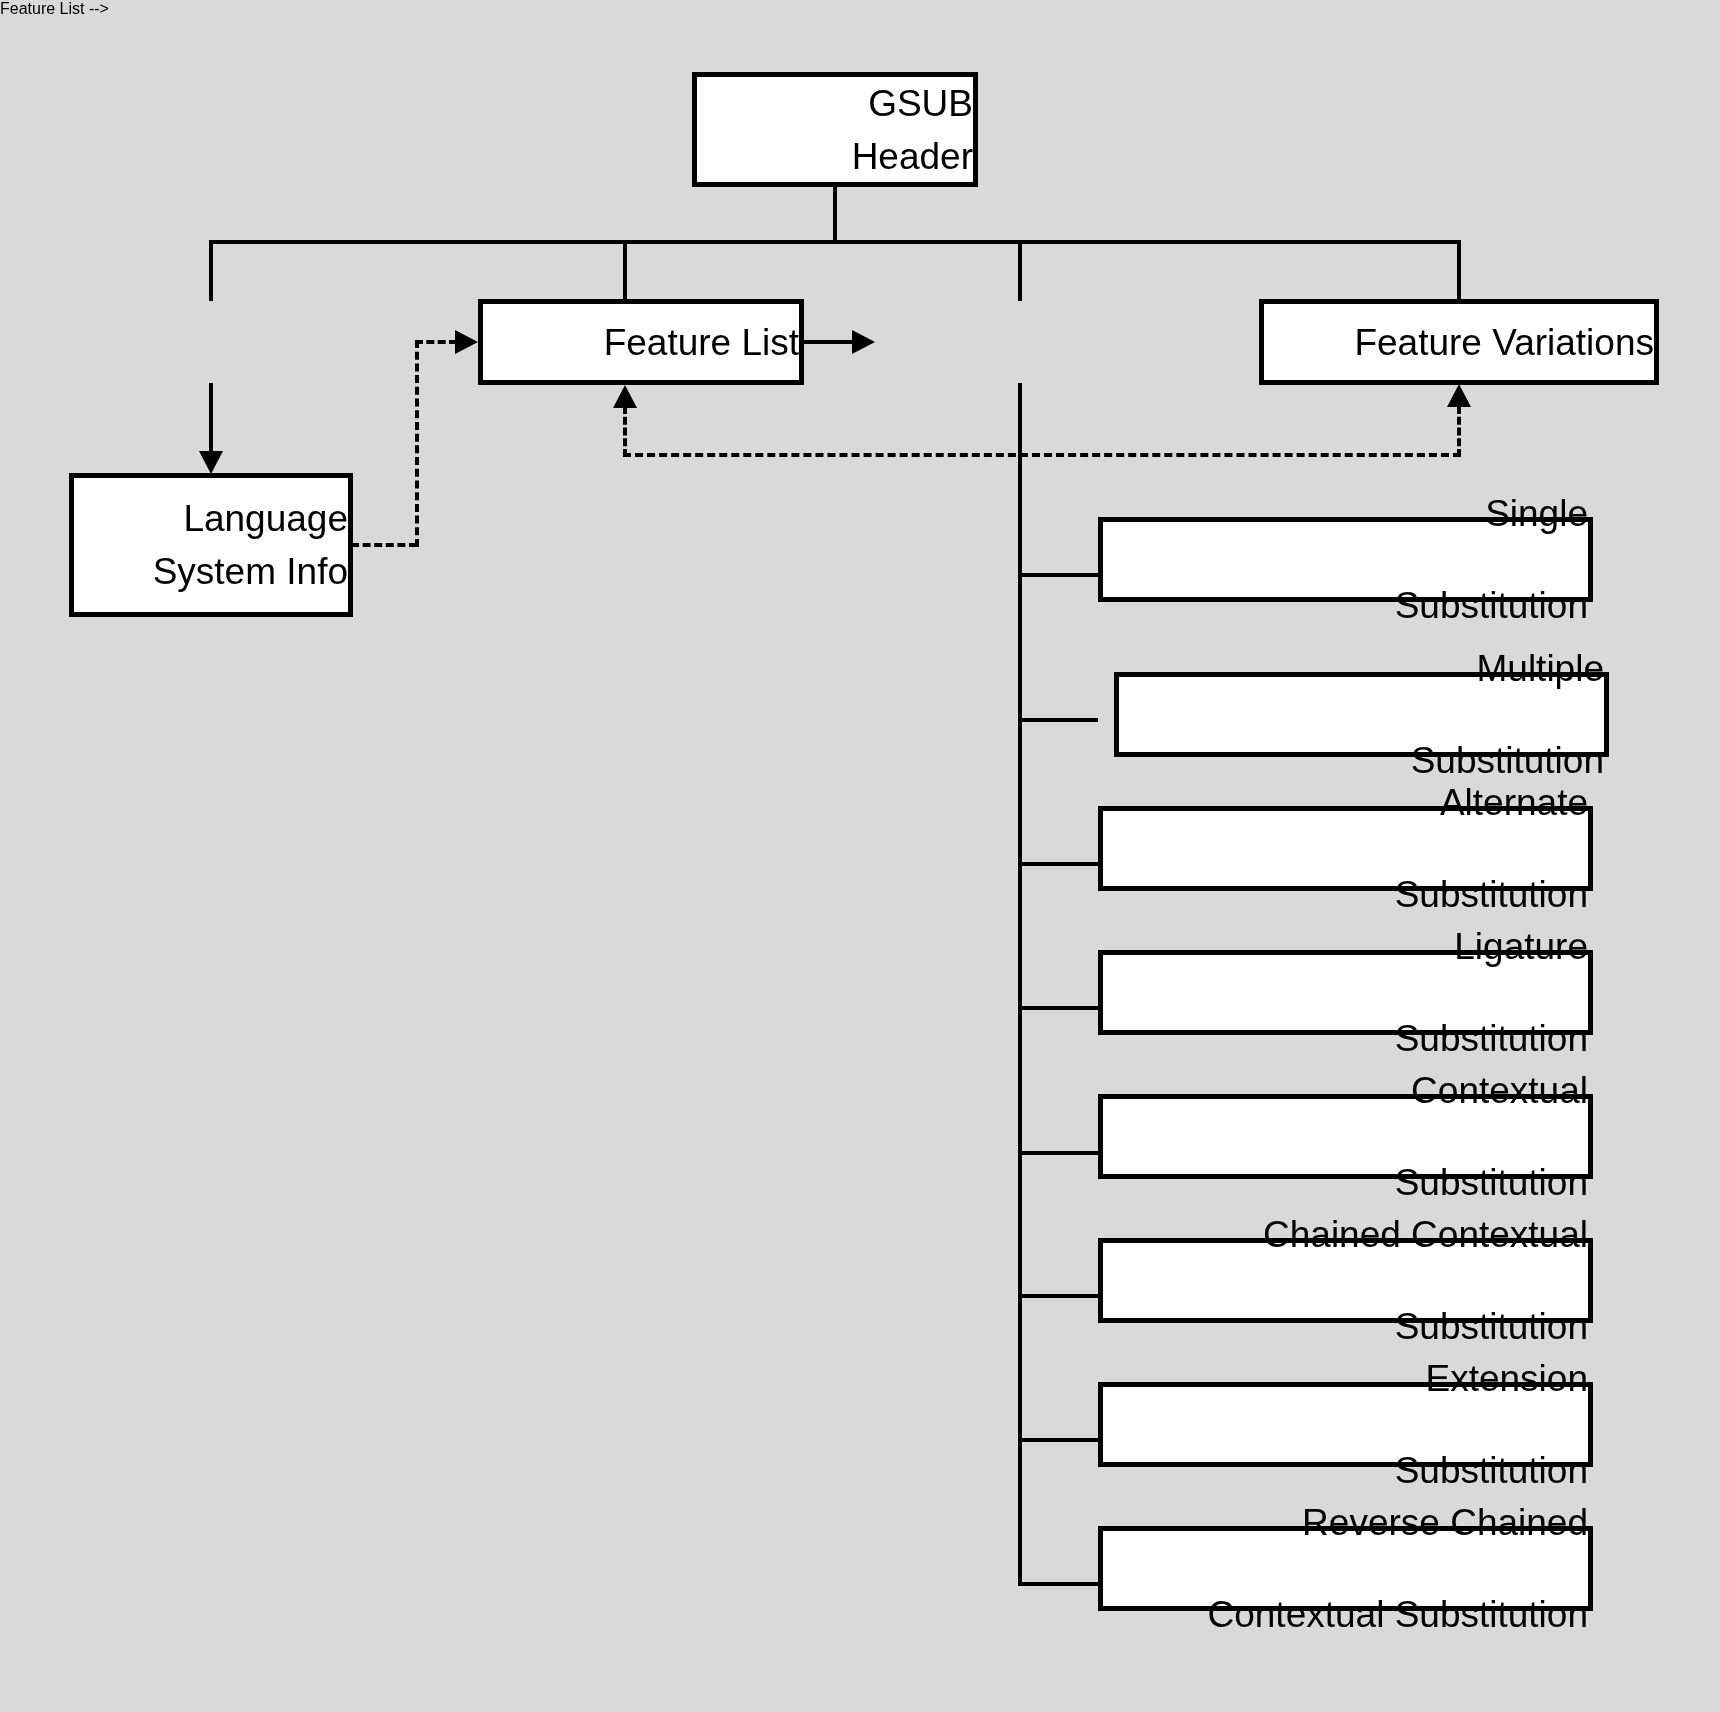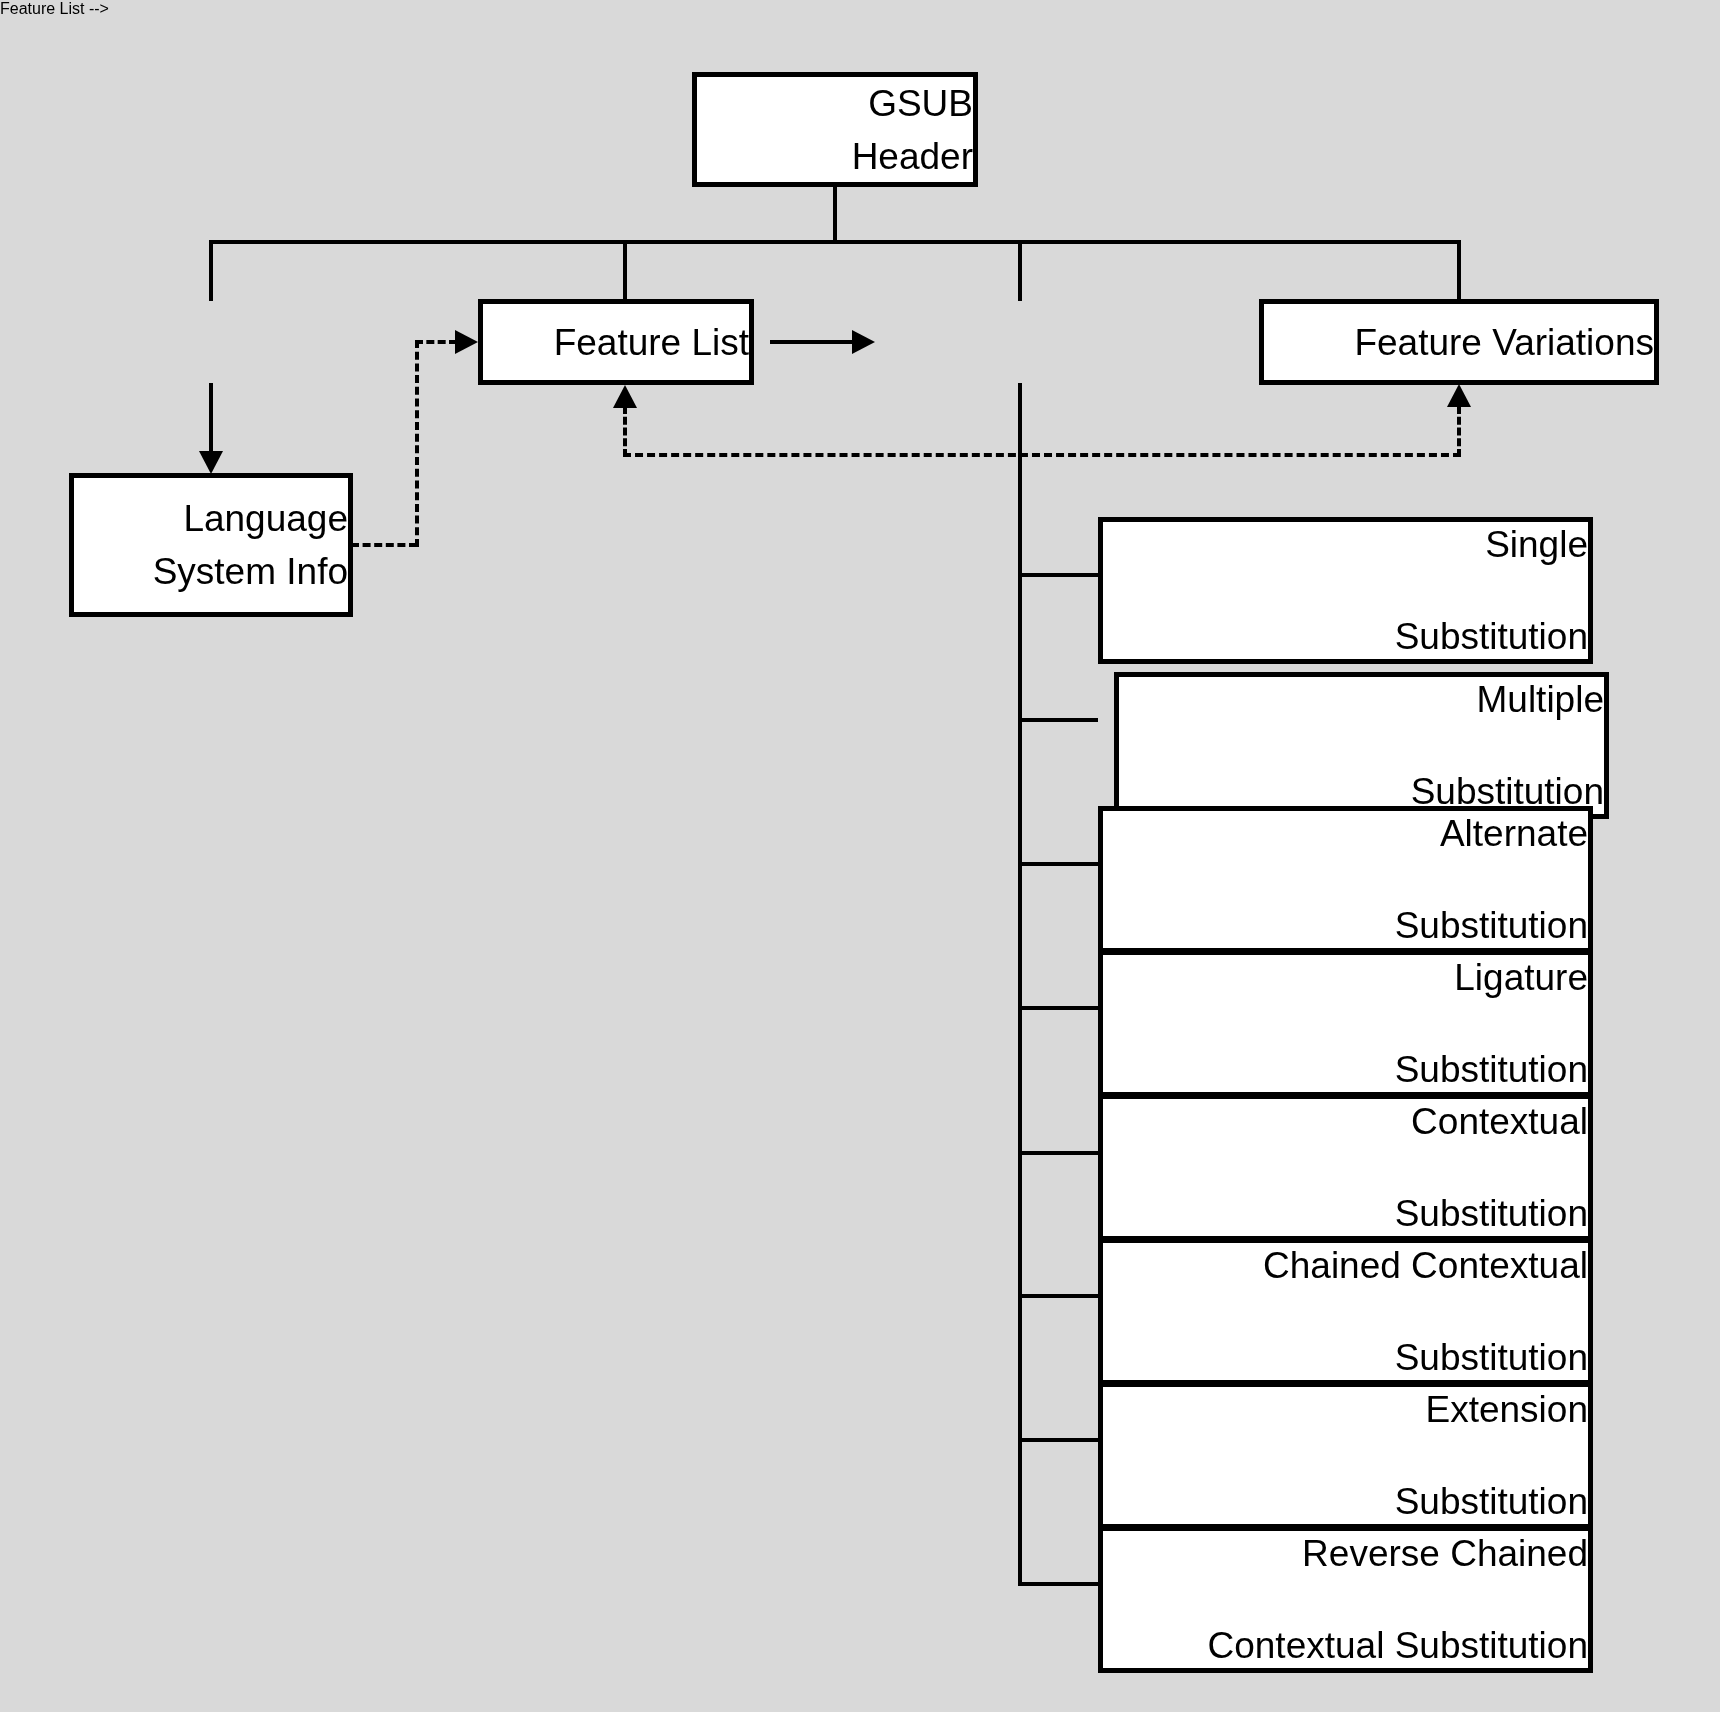--- a/index.html
+++ b/index.html
@@ -65,25 +65,25 @@
     border-bottom: 23px solid var(--ink, #000000);
   }
   .tri.right {
     border-top: 12px solid transparent;
     border-bottom: 12px solid transparent;
     border-left: 23px solid var(--ink, #000000);
   }
   
   #n-gsub      { left: 692px;  top: 72px;  width: 286px; height: 115px; }
   #n-script    { left: 67px;   top: 299px; width: 288px; height: 86px;  }
-  #n-feature   { left: 478px;  top: 299px; width: 276px; height: 86px;  }
+  #n-feature   { left: 478px;  top: 299px; width: 326px; height: 86px;  }
   #n-lookup    { left: 874px;  top: 299px; width: 292px; height: 86px;  }
   #n-featvar   { left: 1259px; top: 299px; width: 400px; height: 86px;  }
   #n-langsys   { left: 69px;   top: 473px; width: 284px; height: 144px; }
-  .sub-node    { left: 1098px; width: 495px; height: 147px; gap: 39px; }
+  .sub-node    { left: 1098px; width: 495px; height: 85px; gap: 39px; }
   #n-sub0 { top: 517px;  }
   #n-sub1 { top: 672px; margin-left: 16px;  }
   #n-sub2 { top: 806px;  }
   #n-sub3 { top: 950px;  }
   #n-sub4 { top: 1094px; }
   #n-sub5 { top: 1238px; }
   #n-sub6 { top: 1382px; }
   #n-sub7 { top: 1526px; }
 </style>
 </head>

